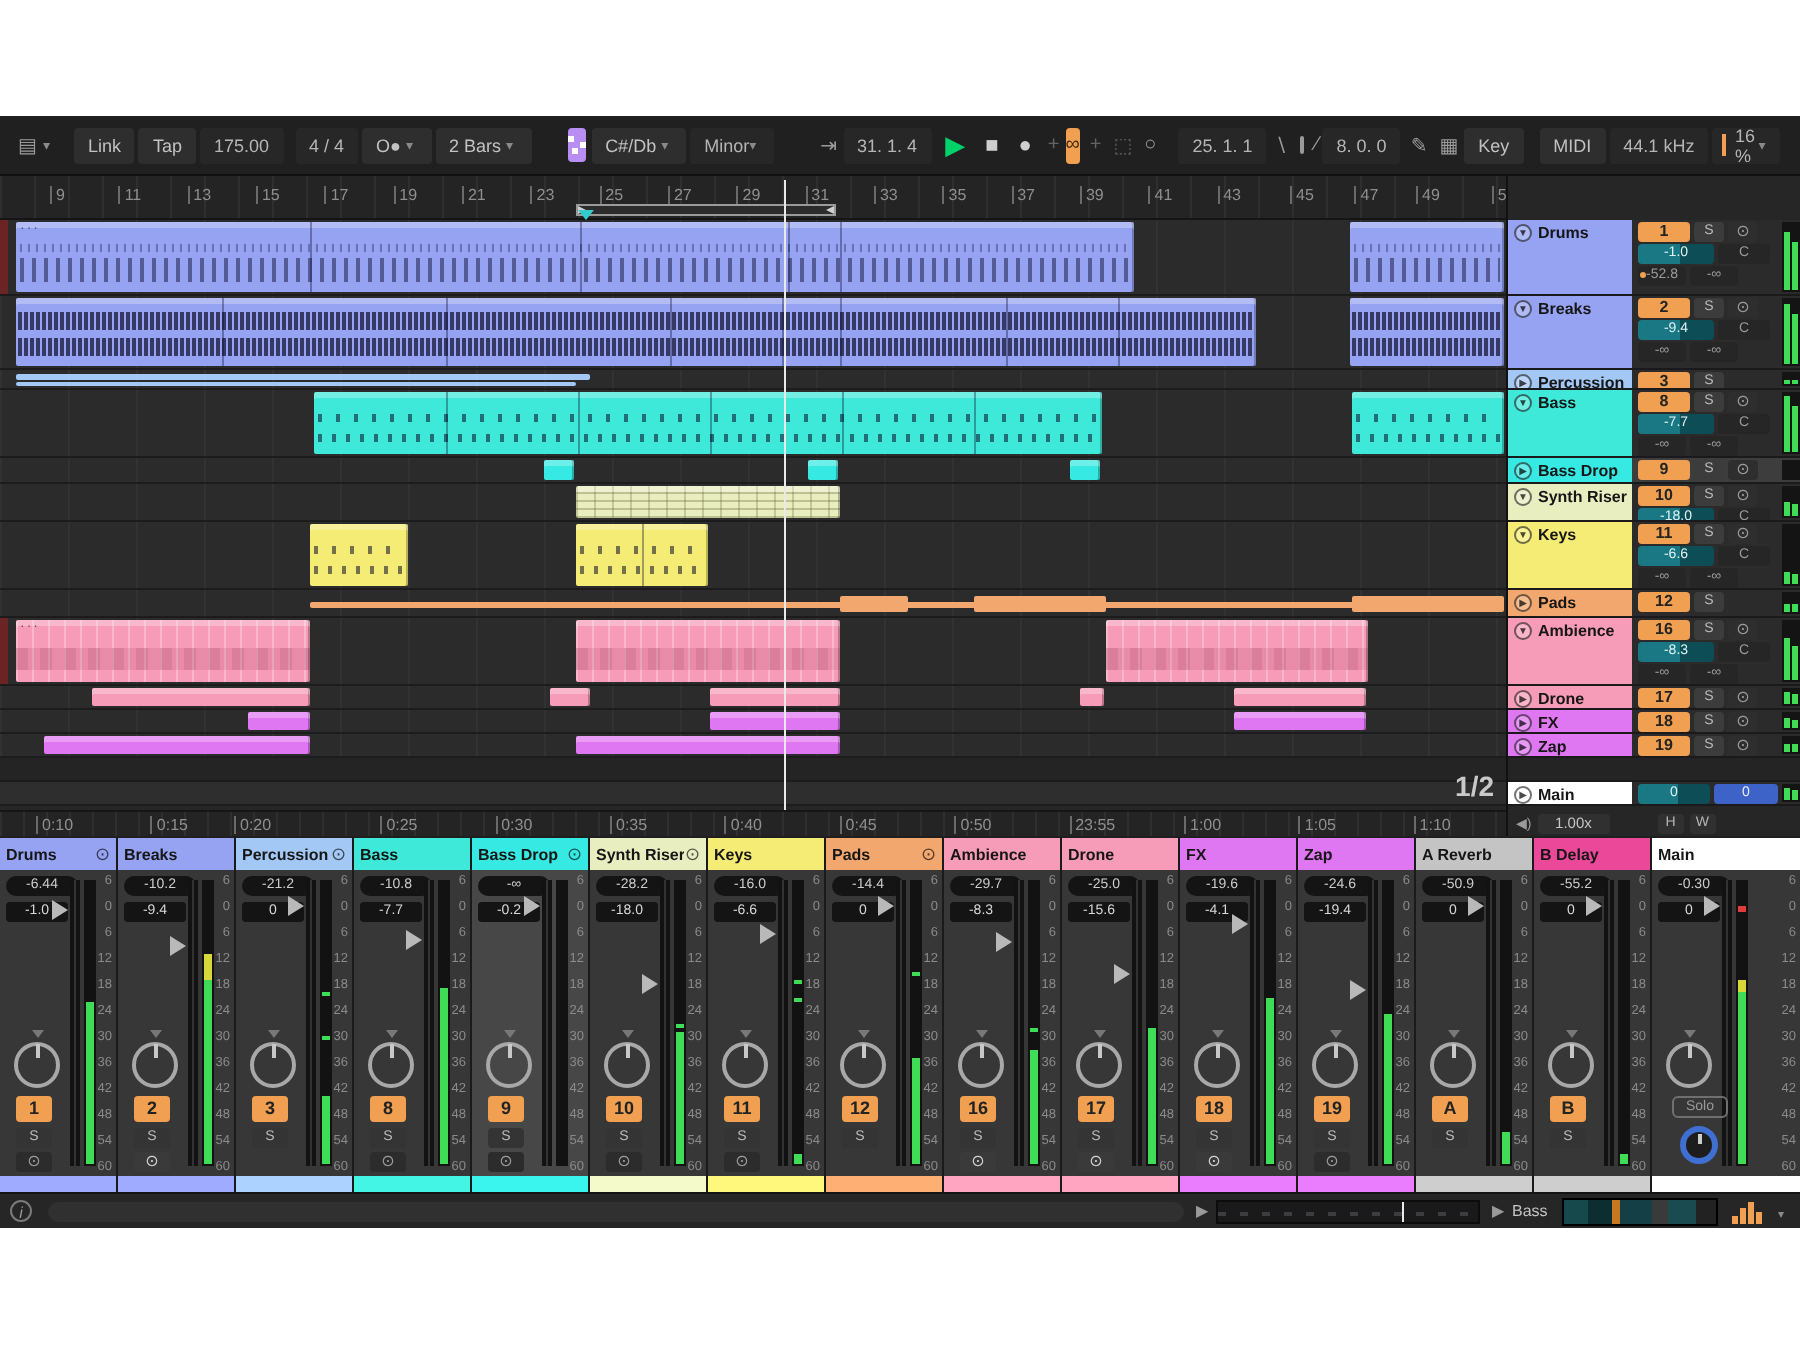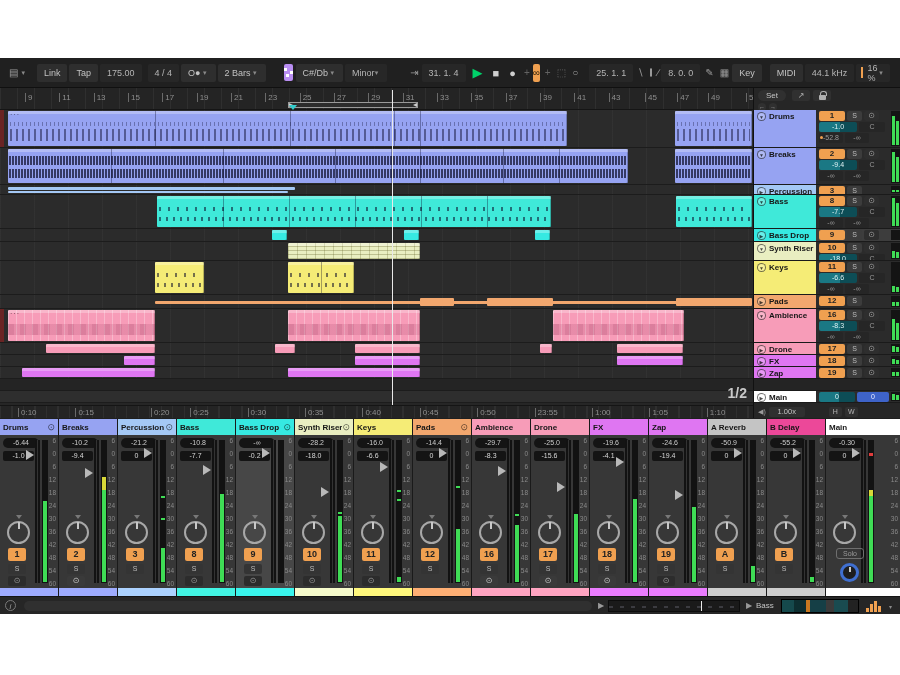--- a/index.html
+++ b/index.html
@@ -333,29 +333,20 @@
         <div class="lane spacer" style="height: 12px;"></div>
         <div class="lane mainlane" style="height: 12px;">
           <div class="zoomind">1/2</div>
         </div>
       </div>
     <div class="playhead" id="playhead" style="top: 32px; height: 315px; left: 392px;"></div>
     <div class="cyantri-down" id="marker-top" style="top: 47px; left: 289px;"></div>
     <div class="cyantri-up" id="marker-bottom" style="top: 349px; left: 289px;"></div>
 
     <div id="rightpanel">
-      <div class="setrow">
-        <span class="setpill">Set</span>
-        <span class="sqbtn" style="left:38px">↗</span>
-        <span class="sqbtn" style="left:59px">
-            <span class="lockicon"></span>
-          </span>
-        <span class="navcirc" style="left:4px">←</span>
-        <span class="navcirc" style="left:15px">→</span>
-      </div>
       <div id="track-headers">
           <div class="trow" style="height: 38px;">
             <div class="tname" style="background: rgb(150, 163, 242);">
               <span class="tcirc">▼</span>
               <span class="tlabel">Drums</span>
             </div>
             <div class="tctrl">
               <div class="crow">
                 <div class="numbtn">1</div>
                 <div class="sbtn">S</div>
@@ -619,21 +610,21 @@
         <span class="spbox">1.00x</span>
         <span style="width:18px"></span>
         <span class="hwbtn">H</span>
         <span class="hwbtn">W</span>
       </div>
     </div>
 
     <div class="timeruler" id="timeruler">
         <span class="timelab" style="left: 18px;">0:10</span>
         <span class="timelab" style="left: 75.4px;">0:15</span>
-        <span class="timelab" style="left: 151px; text-align: center;">0:20</span>
+        <span class="timelab" style="left: 117px; text-align: center;">0:20</span>
         <span class="timelab" style="left: 190.2px;">0:25</span>
         <span class="timelab" style="left: 247.6px;">0:30</span>
         <span class="timelab" style="left: 305px;">0:35</span>
         <span class="timelab" style="left: 362.4px;">0:40</span>
         <span class="timelab" style="left: 419.8px;">0:45</span>
         <span class="timelab" style="left: 477.2px;">0:50</span>
         <span class="timelab" style="left: 534.6px;">23:55</span>
         <span class="timelab" style="left: 592px;">1:00</span>
         <span class="timelab" style="left: 649.4px;">1:05</span>
         <span class="timelab" style="left: 706.8px;">1:10</span>

